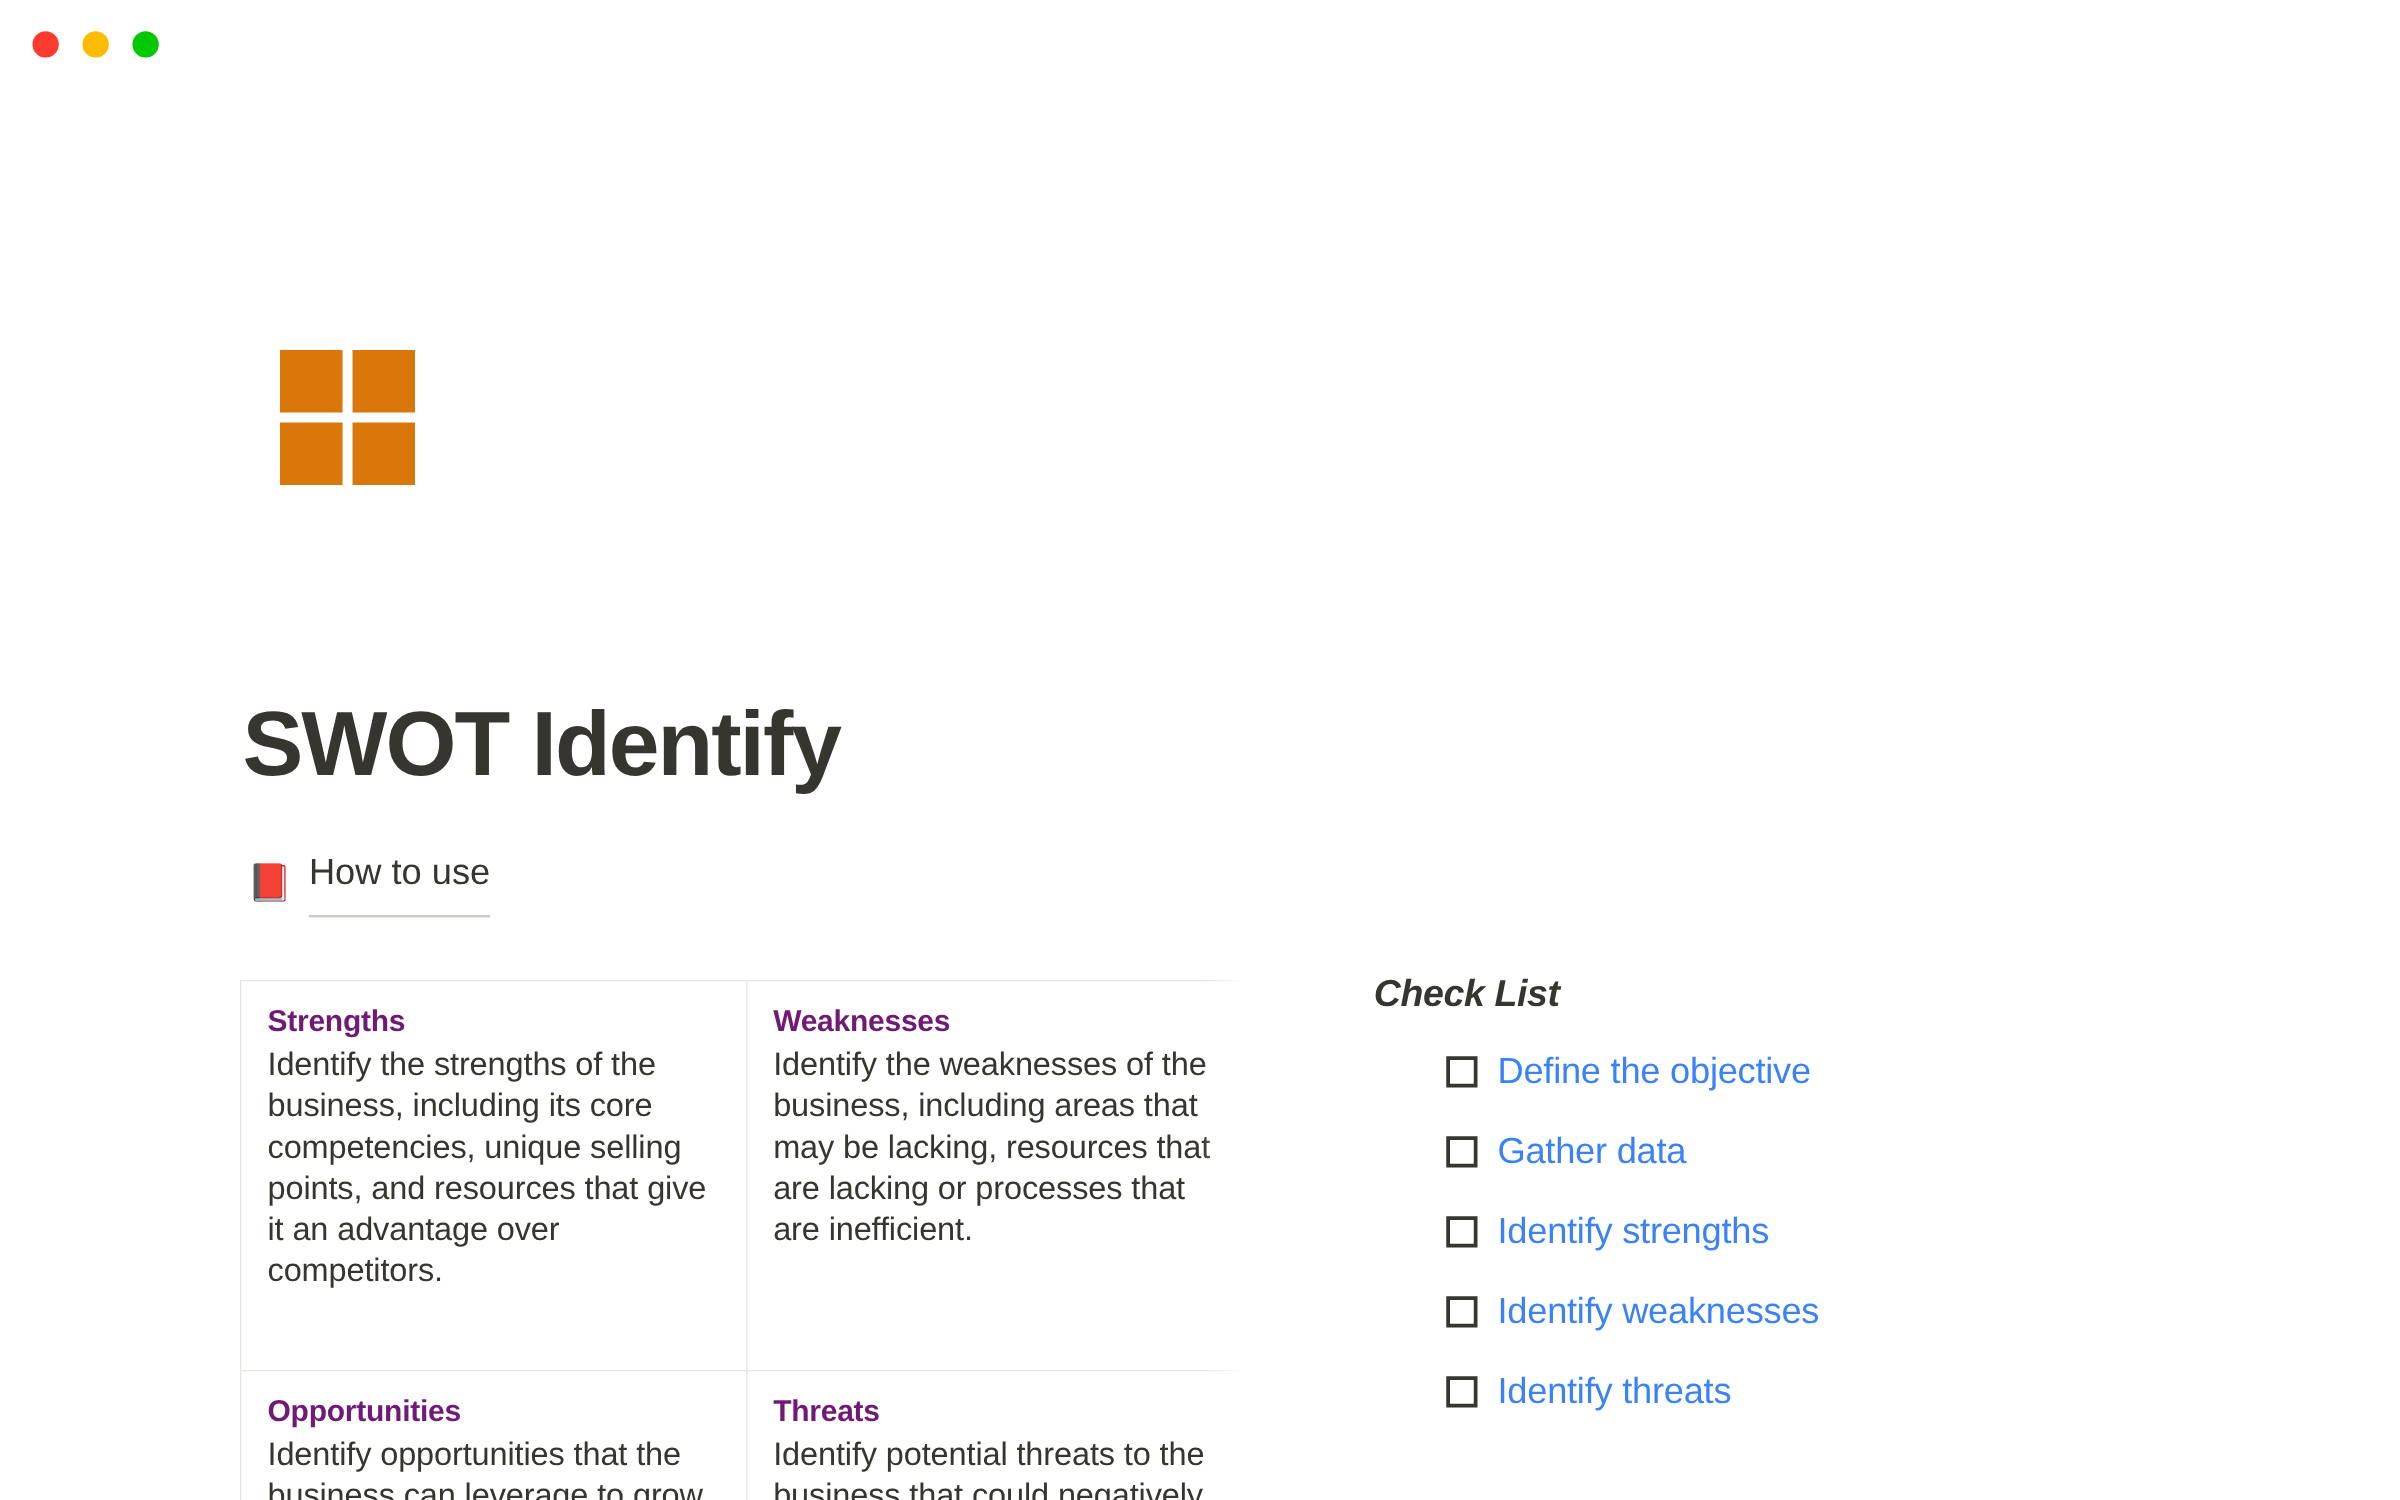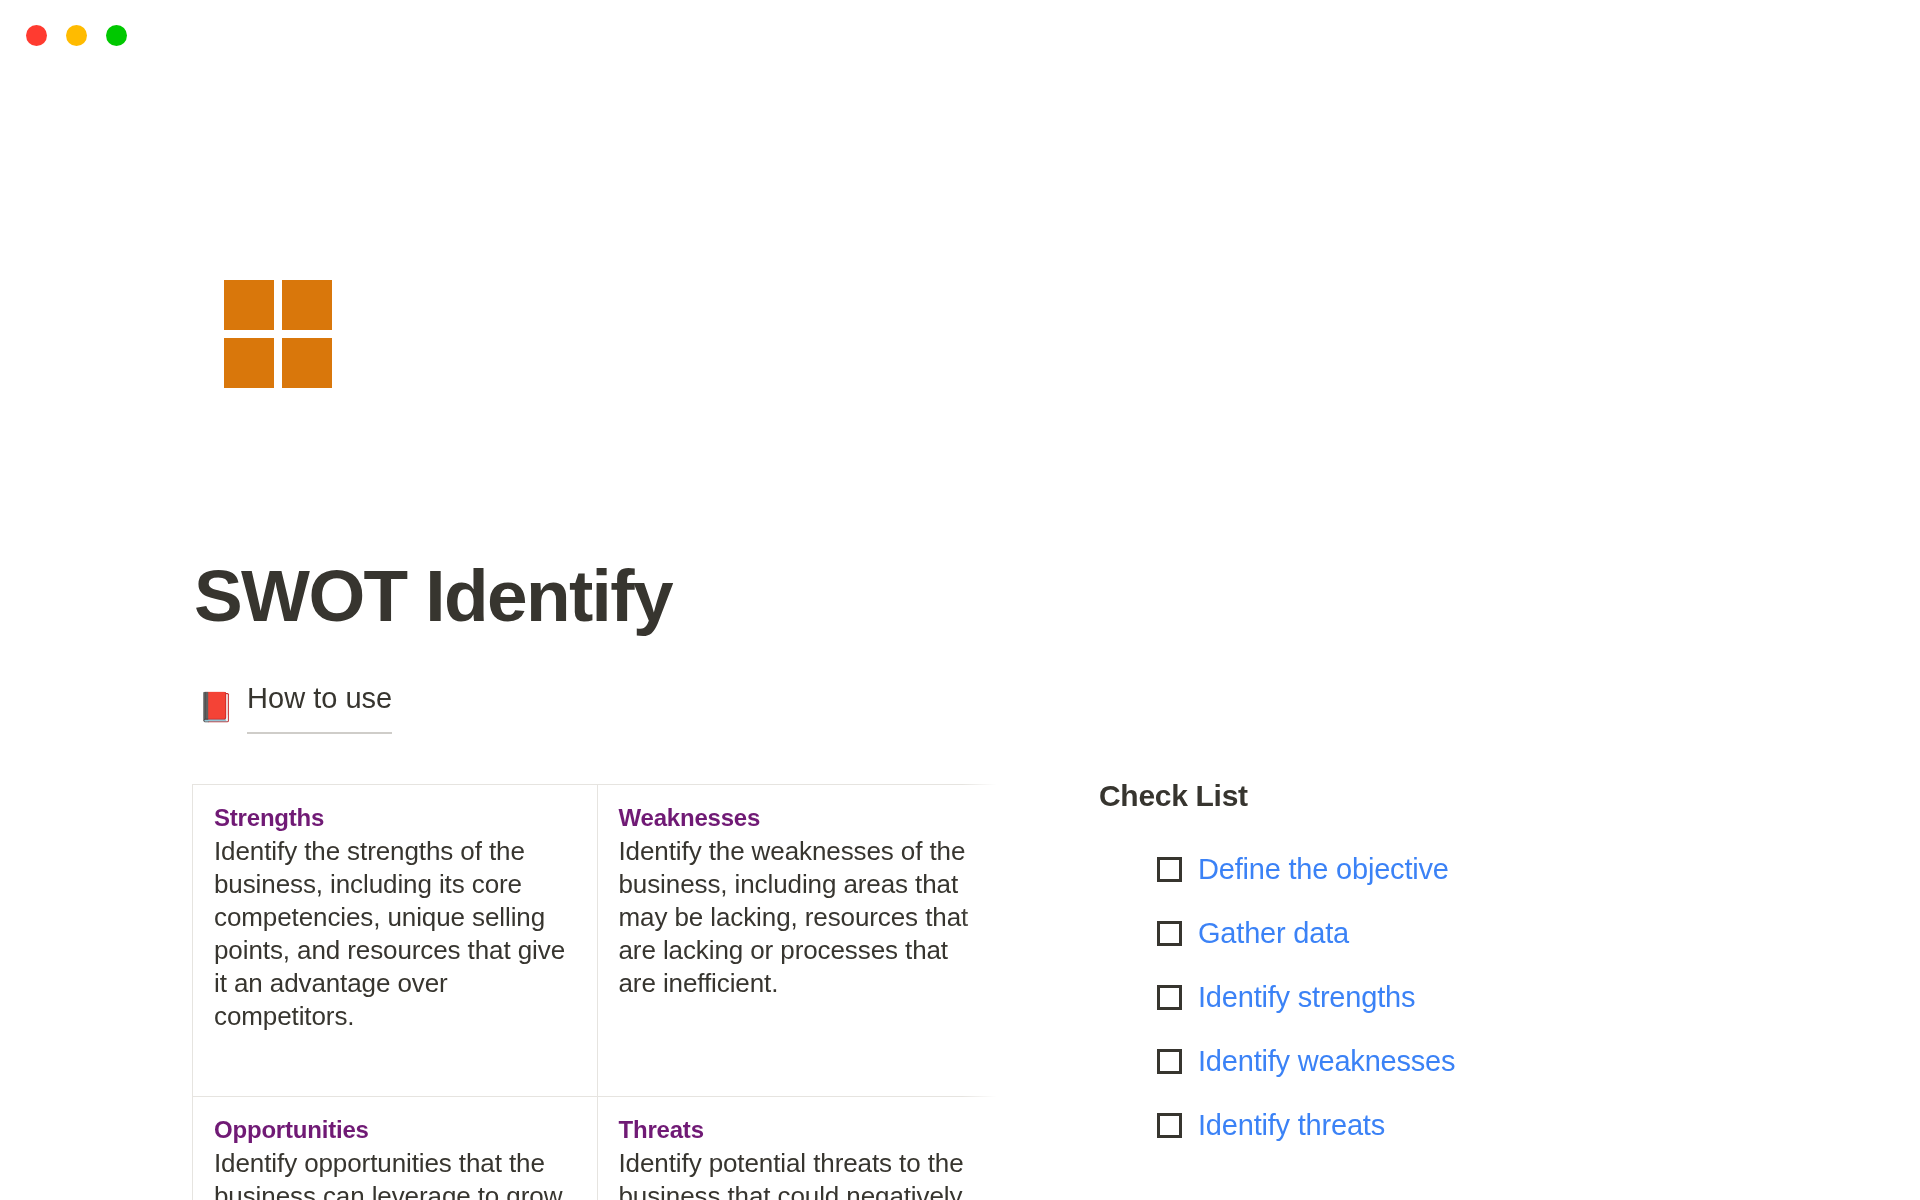--- a/index.html
+++ b/index.html
@@ -165,21 +165,22 @@
     left: 1099px;
     top: 706px;
     width: 700px;
   }
   .checklist-title {
     font-size: 30px;
     font-weight: 700;
     color: #37352F;
     letter-spacing: -0.3px;
     line-height: 1.2;
-    margin-bottom: 23px;
+    margin-bottom: 11px;
+    font-style: italic;
   }
   .checklist-items {
     padding-left: 58px;
   }
   .check-item {
     display: flex;
     align-items: center;
     gap: 16px;
     height: 64px;
     cursor: pointer;

